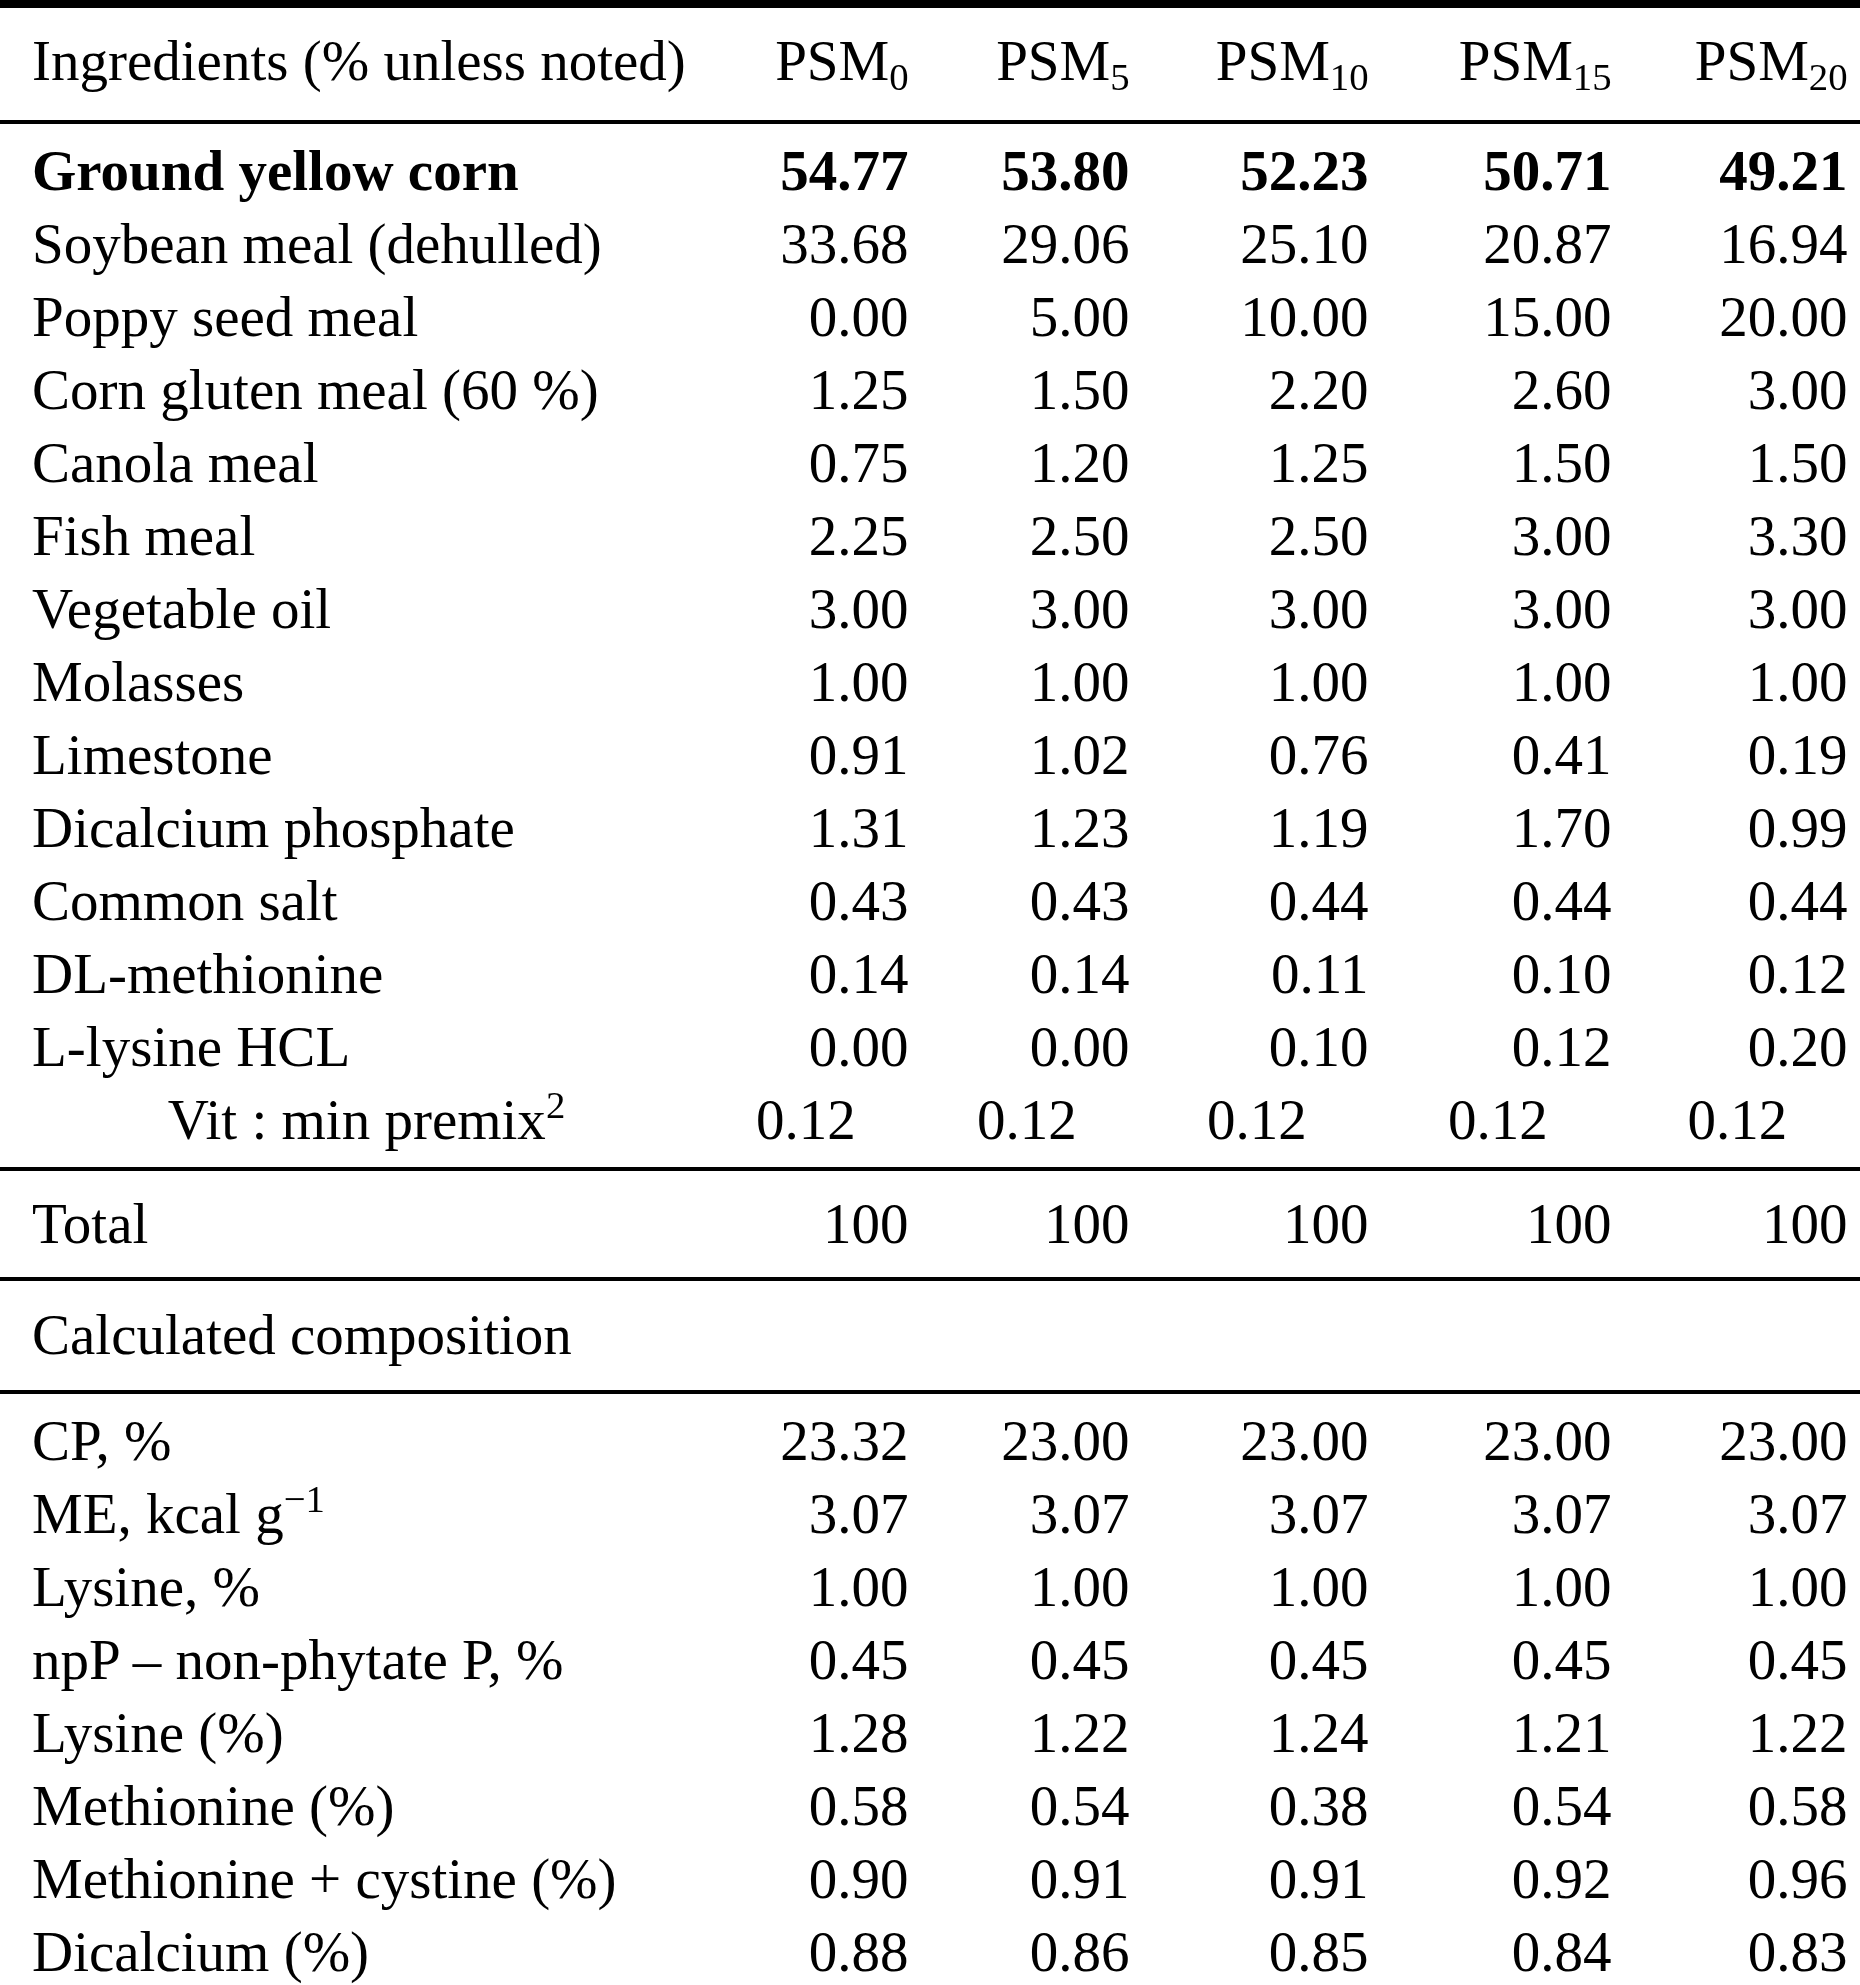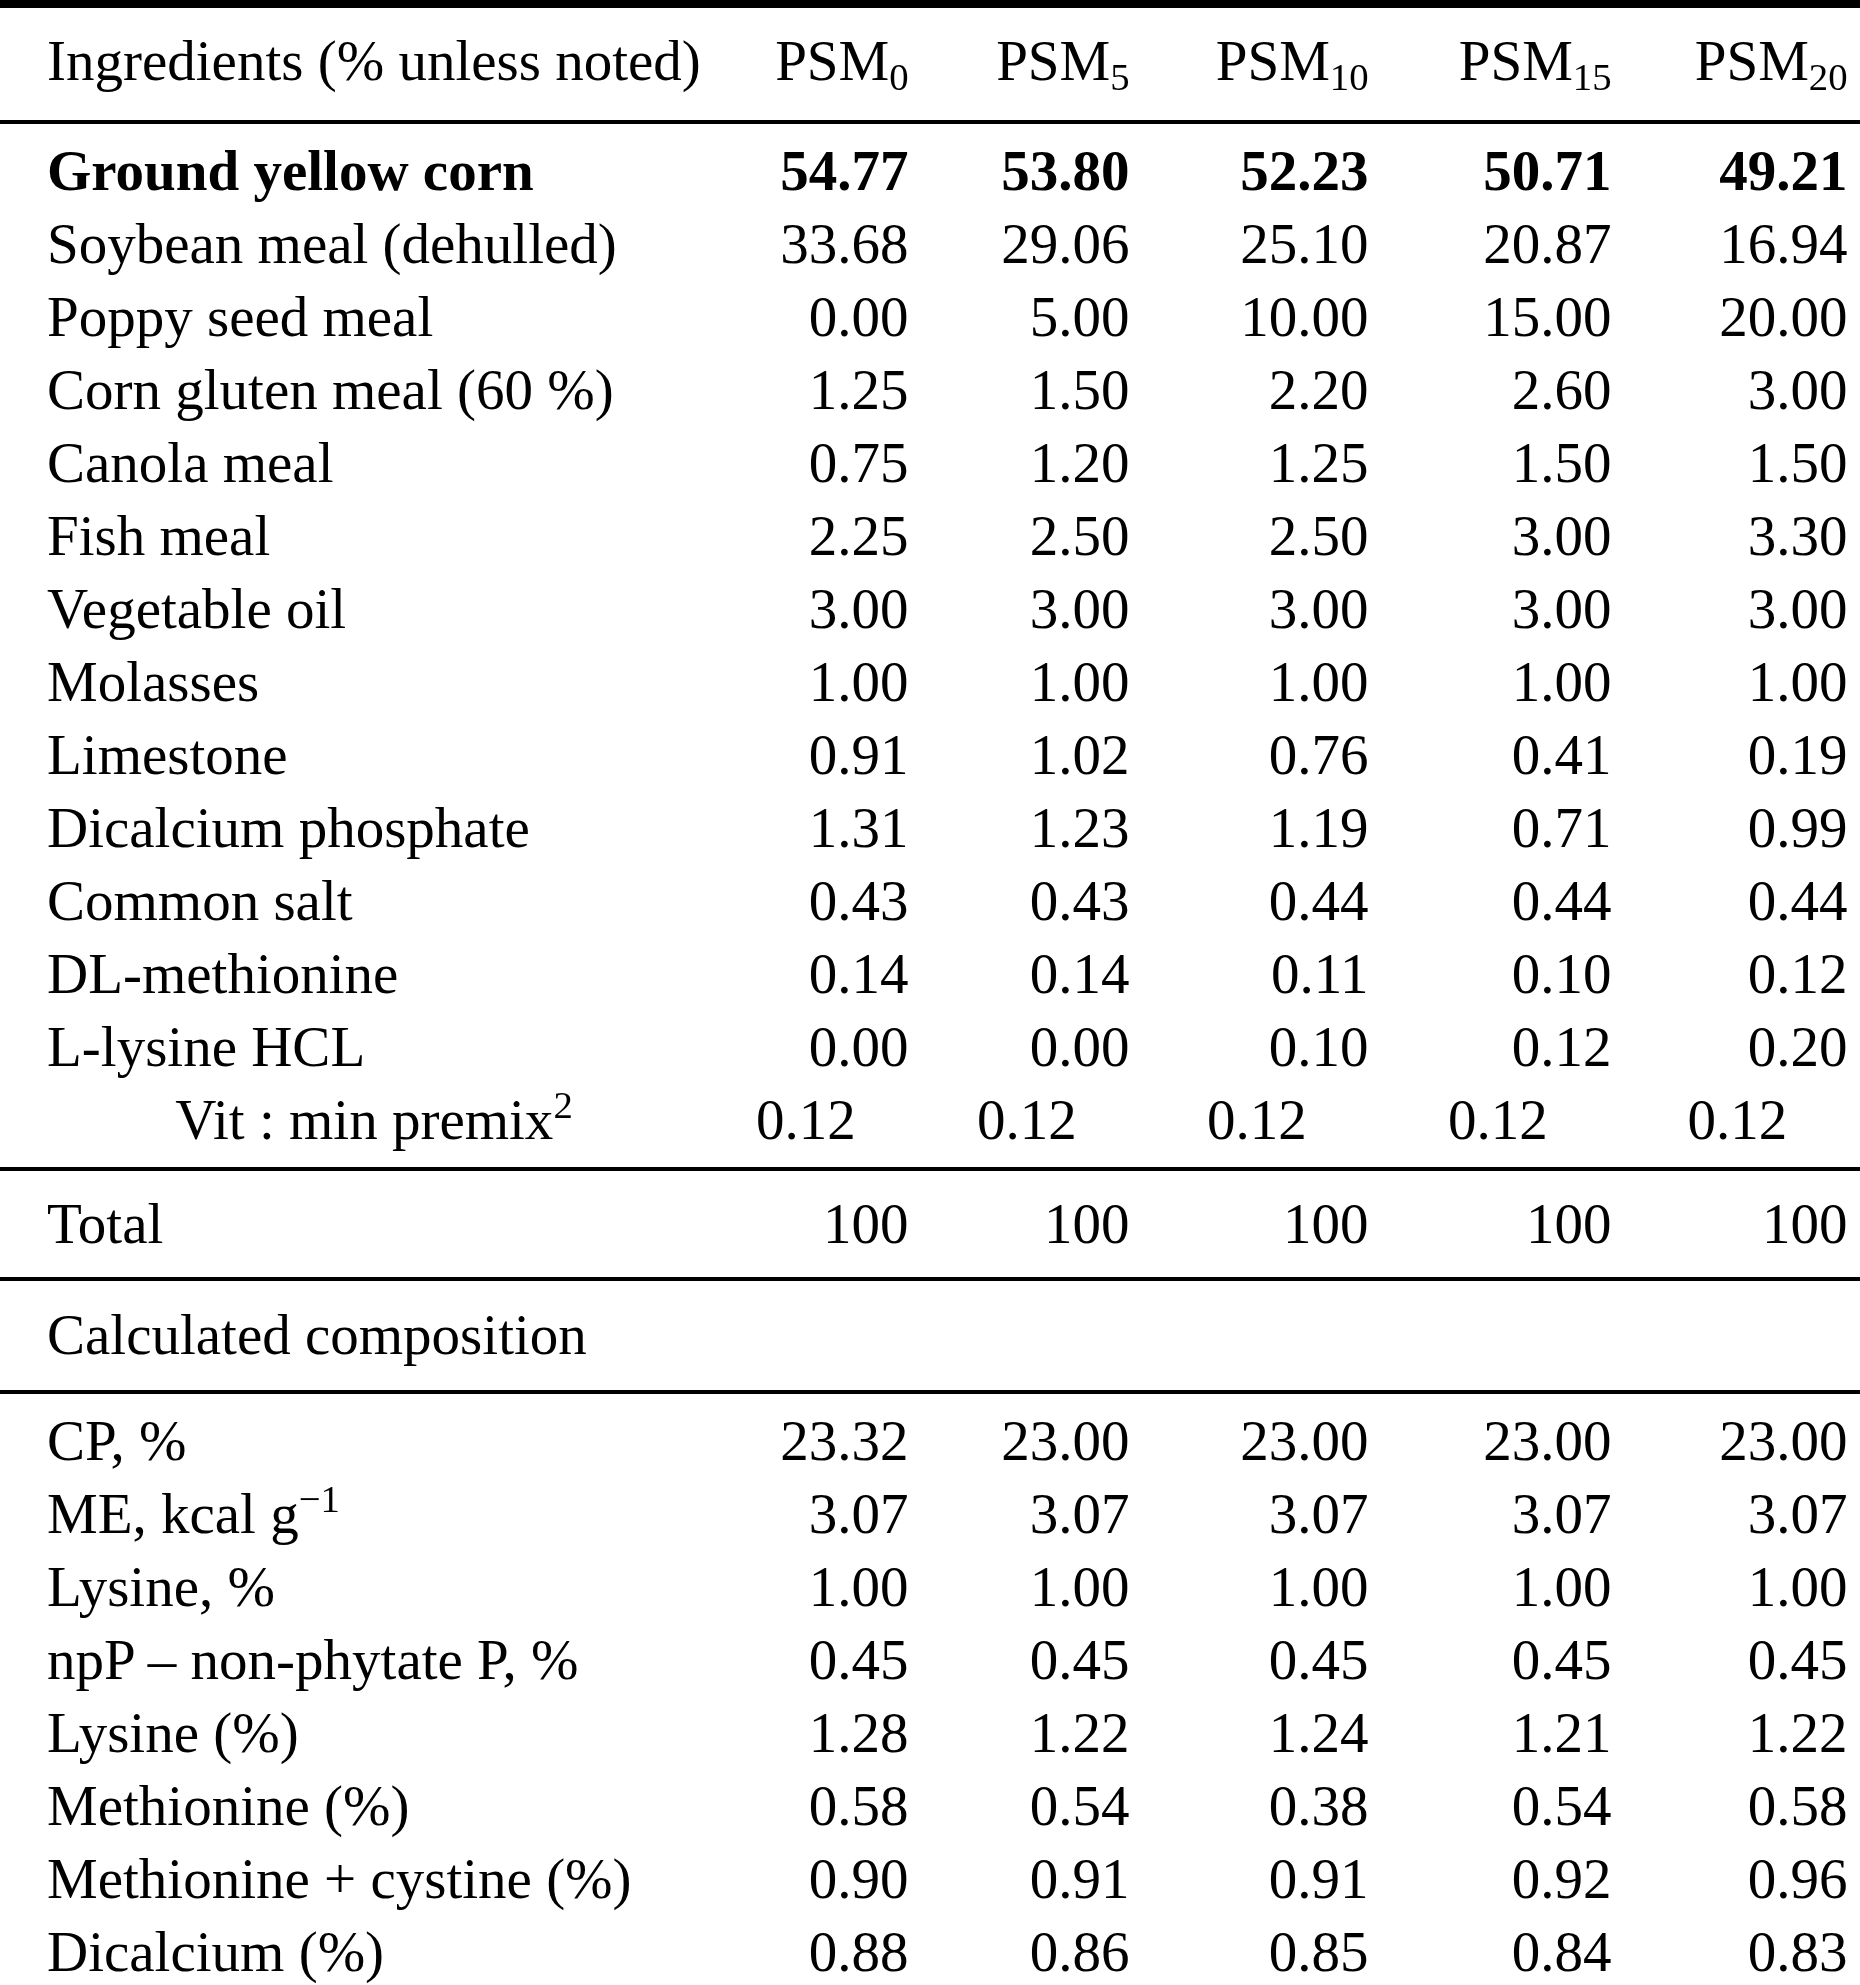--- a/index.html
+++ b/index.html
@@ -23,21 +23,21 @@
     border-top: 8px solid #000000;
     border-bottom: 8px solid #000000;
   }
   th, td {
     vertical-align: baseline;
     font-weight: normal;
     white-space: nowrap;
   }
   .lbl {
     text-align: left;
-    padding-left: 47px;
+    padding-left: 32px;
   }
   .num {
     text-align: right;
     padding-right: 14.4px;
   }
   thead th {
     padding-top: 20px;
     padding-bottom: 27px;
     border-bottom: 4.5px solid #000000;
   }
@@ -166,21 +166,21 @@
           <td class="num">1.02</td>
           <td class="num">0.76</td>
           <td class="num">0.41</td>
           <td class="num">0.19</td>
         </tr>
         <tr>
           <td class="lbl"><span>Dicalcium phosphate</span></td>
           <td class="num">1.31</td>
           <td class="num">1.23</td>
           <td class="num">1.19</td>
-          <td class="num">0.71</td>
+          <td class="num">1.70</td>
           <td class="num">0.99</td>
         </tr>
         <tr>
           <td class="lbl"><span>Common salt</span></td>
           <td class="num">0.43</td>
           <td class="num">0.43</td>
           <td class="num">0.44</td>
           <td class="num">0.44</td>
           <td class="num">0.44</td>
         </tr>

